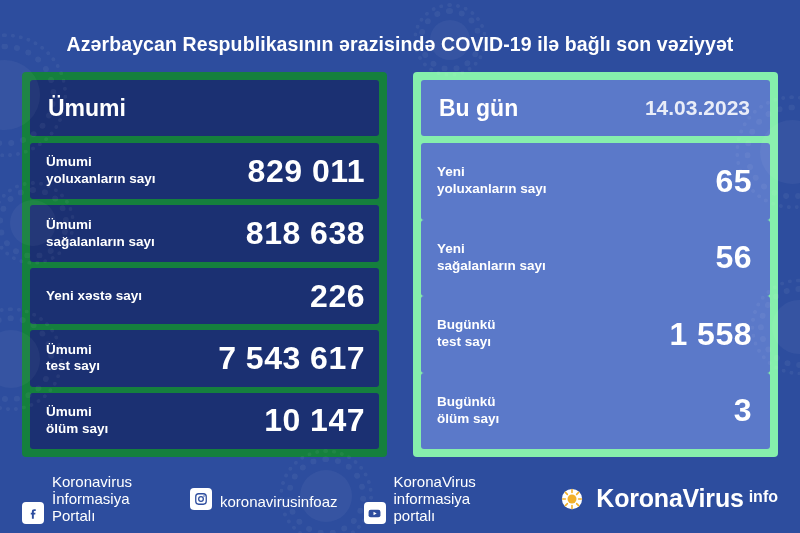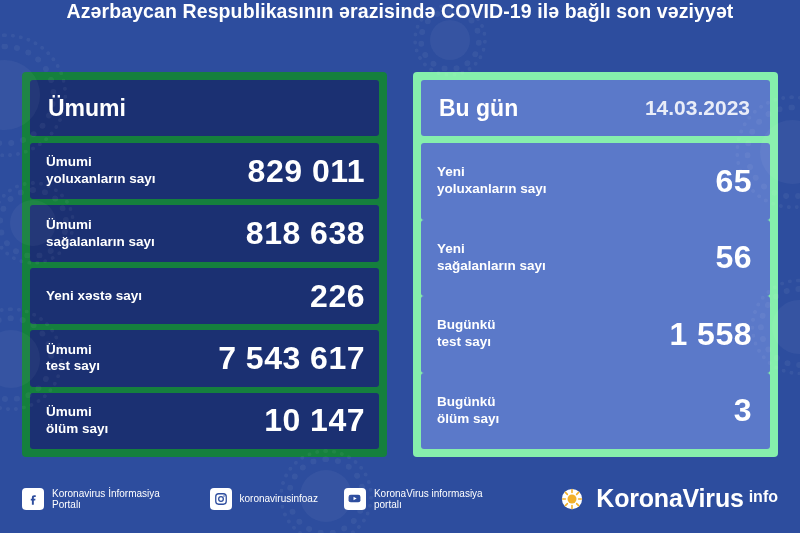--- a/index.html
+++ b/index.html
@@ -24,22 +24,22 @@
     border-radius: 50%;
     border: 6px dotted rgba(255,255,255,0.05);
   }
   .bg-virus::before { width: 130%; height: 130%; }
   .bg-virus::after { width: 165%; height: 165%; border-width: 4px; }
 
   #root { position: relative; width: 800px; height: 533px; }
 
   .header {
     height: 72px;
-    display: flex; align-items: flex-start; justify-content: center;
-    padding: 0 18px;
+    display: flex; align-items: flex-end; justify-content: center;
+    padding: 16px 18px;
   }
   .header h1 {
     color: #ffffff;
     font-size: 19.5px;
     font-weight: bold;
     letter-spacing: 0.1px;
     text-align: center;
     white-space: nowrap;
   }
 
@@ -128,23 +128,23 @@
   .rows-right { display: flex; flex-direction: column; gap: 0; flex: 1; }
 
   
   .footer {
     height: 69px;
     display: flex; align-items: center;
     padding: 0 22px;
     gap: 26px;
   }
   .social {
-    display: flex; align-items: center; gap: 8px;
+    display: flex; align-items: flex-end; gap: 8px;
     color: #ffffff;
-    font-size: 10px;
+    font-size: 15px;
   }
   .sq {
     width: 22px; height: 22px;
     border-radius: 4px;
     background: #ffffff;
     display: flex; align-items: center; justify-content: center;
     flex: none;
   }
   .sq svg { display: block; }
   .spacer { flex: 1; }

